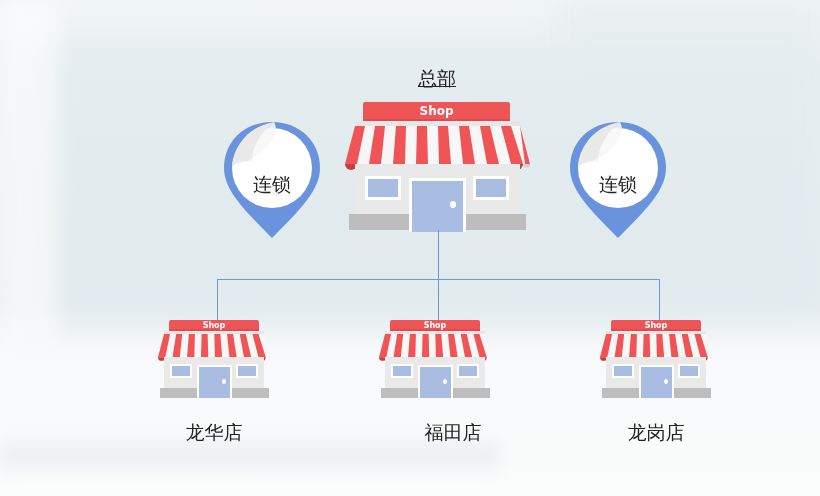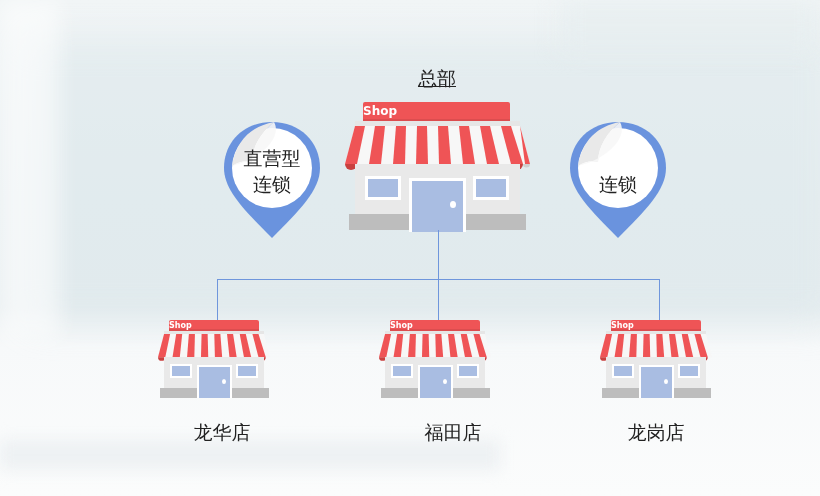--- a/index.html
+++ b/index.html
@@ -12,21 +12,21 @@
   .bg .b1 { position:absolute; left:0; top:0; width:820px; height:496px;
     background: linear-gradient(180deg,#f1f5f6 0%,#eaf0f2 40%,#e9eff1 62%,#f7f9fa 70%,#fbfcfc 100%); }
   .bg .b2 { position:absolute; left:30px; top:40px; width:800px; height:280px; background:rgba(215,228,232,0.45); filter:blur(18px); border-radius:10px; }
   .bg .b3 { position:absolute; left:0; top:0; width:60px; height:340px; background:rgba(255,255,255,0.55); filter:blur(10px); }
   .bg .b4 { position:absolute; left:0; top:440px; width:500px; height:30px; background:rgba(225,232,235,0.5); filter:blur(8px); }
   .bg .b5 { position:absolute; left:560px; top:0; width:260px; height:50px; background:rgba(228,236,238,0.6); filter:blur(12px); }
 
   .label { position:absolute; color:#222; font-size:19px; white-space:nowrap; transform:translateX(-50%); }
 
   .store { position:absolute; }
-  .sign { position:absolute; background:#ef5456; color:#fff; font-weight:bold; border-radius:2px 2px 0 0; box-shadow: inset 0 -2px 0 rgba(0,0,0,0.08); }
+  .sign { position:absolute; background:#ef5456; color:#fff; font-weight:bold; text-align:center; border-radius:2px 2px 0 0; box-shadow: inset 0 -2px 0 rgba(0,0,0,0.08); }
   .awning-top { position:absolute; background:#e6e6e6; }
   .awning { position:absolute; }
   .body { position:absolute; background:#e9e9e9; }
   .win { position:absolute; background:#a9bde2; border:3px solid #fff; box-sizing:border-box; }
   .door { position:absolute; background:#a9bde2; border:3px solid #fff; border-bottom:none; box-sizing:border-box; }
   .knob { position:absolute; background:#fff; border-radius:50%; }
   .base { position:absolute; background:#bdbdbd; }
 
   .line { position:absolute; background:#6f96dc; }
 
@@ -91,21 +91,20 @@
   <div class="base" style="left:121px; top:114px; width:60px; height:16px;"></div>
 </div>
 
 <div class="pin" style="left:222px; top:118px; width:100px; height:122px;">
   <svg width="100" height="122" viewBox="0 0 100 122" style="position:absolute;left:0;top:0;">
     <path d="M50,4 C78,4 98,24 98,50 C98,72 78,92 50,120 C22,92 2,72 2,50 C2,24 22,4 50,4 Z" fill="#6a93de"></path>
     <circle cx="50" cy="50" r="40" fill="#ffffff"></circle>
     <path d="M10,48 C14,22 30,8 52,4 C40,14 30,28 30,44 C24,42 16,44 10,48 Z" fill="#e9e9e9"></path>
     <path d="M10,48 C16,44 24,42 30,44 C30,28 40,14 52,4 C60,18 42,40 10,48 Z" fill="#f7f7f7" opacity="0.9"></path>
   </svg>
-  <div class="pin-text" style="top:28px;">直营型</div>
   <div class="pin-text" style="top:54px;">连锁</div>
 </div>
 
 <div class="pin" style="left:568px; top:118px; width:100px; height:122px;">
   <svg width="100" height="122" viewBox="0 0 100 122" style="position:absolute;left:0;top:0;">
     <path d="M50,4 C78,4 98,24 98,50 C98,72 78,92 50,120 C22,92 2,72 2,50 C2,24 22,4 50,4 Z" fill="#6a93de"></path>
     <circle cx="50" cy="50" r="40" fill="#ffffff"></circle>
     <path d="M10,48 C14,22 30,8 52,4 C40,14 30,28 30,44 C24,42 16,44 10,48 Z" fill="#e9e9e9"></path>
     <path d="M10,48 C16,44 24,42 30,44 C30,28 40,14 52,4 C60,18 42,40 10,48 Z" fill="#f7f7f7" opacity="0.9"></path>
   </svg>
@@ -137,21 +136,21 @@
   </svg>
   <div class="body" style="left:6px; top:39px; width:100px; height:32px;"></div>
   <div class="win" style="left:12px; top:46px; width:22px; height:14px; border-width:2px;"></div>
   <div class="win" style="left:78px; top:46px; width:22px; height:14px; border-width:2px;"></div>
   <div class="door" style="left:39px; top:47px; width:35px; height:33px; border-width:2px;">
     <div class="knob" style="left:23px; top:12px; width:4px; height:5px;"></div>
   </div>
   <div class="base" style="left:2px; top:70px; width:37px; height:10px;"></div>
   <div class="base" style="left:74px; top:70px; width:37px; height:10px;"></div>
 </div>
-<div class="label" style="left:222px; top:420px;">龙华店</div>
+<div class="label" style="left:214px; top:420px;">龙华店</div>
 
 <div class="store" style="left:379px; top:318px; width:112px; height:80px;">
   <div class="sign" style="left:11px; top:2px; width:90px; height:11px; font-size:8px; line-height:11px;">Shop</div>
   <div class="awning-top" style="left:6px; top:13px; width:100px; height:3px;"></div>
   <svg class="awning" style="left:0; top:16px;" width="112" height="28" viewBox="0 0 185 46" preserveAspectRatio="none">
     <polygon points="10,0 175,0 185,38 0,38" fill="#f7f7f7"></polygon>
     <g fill="#ef5456">
       <polygon points="10,0 20,0 12,38 0,38"></polygon>
         <polygon points="30,0 40,0 36,38 24,38"></polygon>
         <polygon points="51,0 61,0 60,38 48,38"></polygon>

